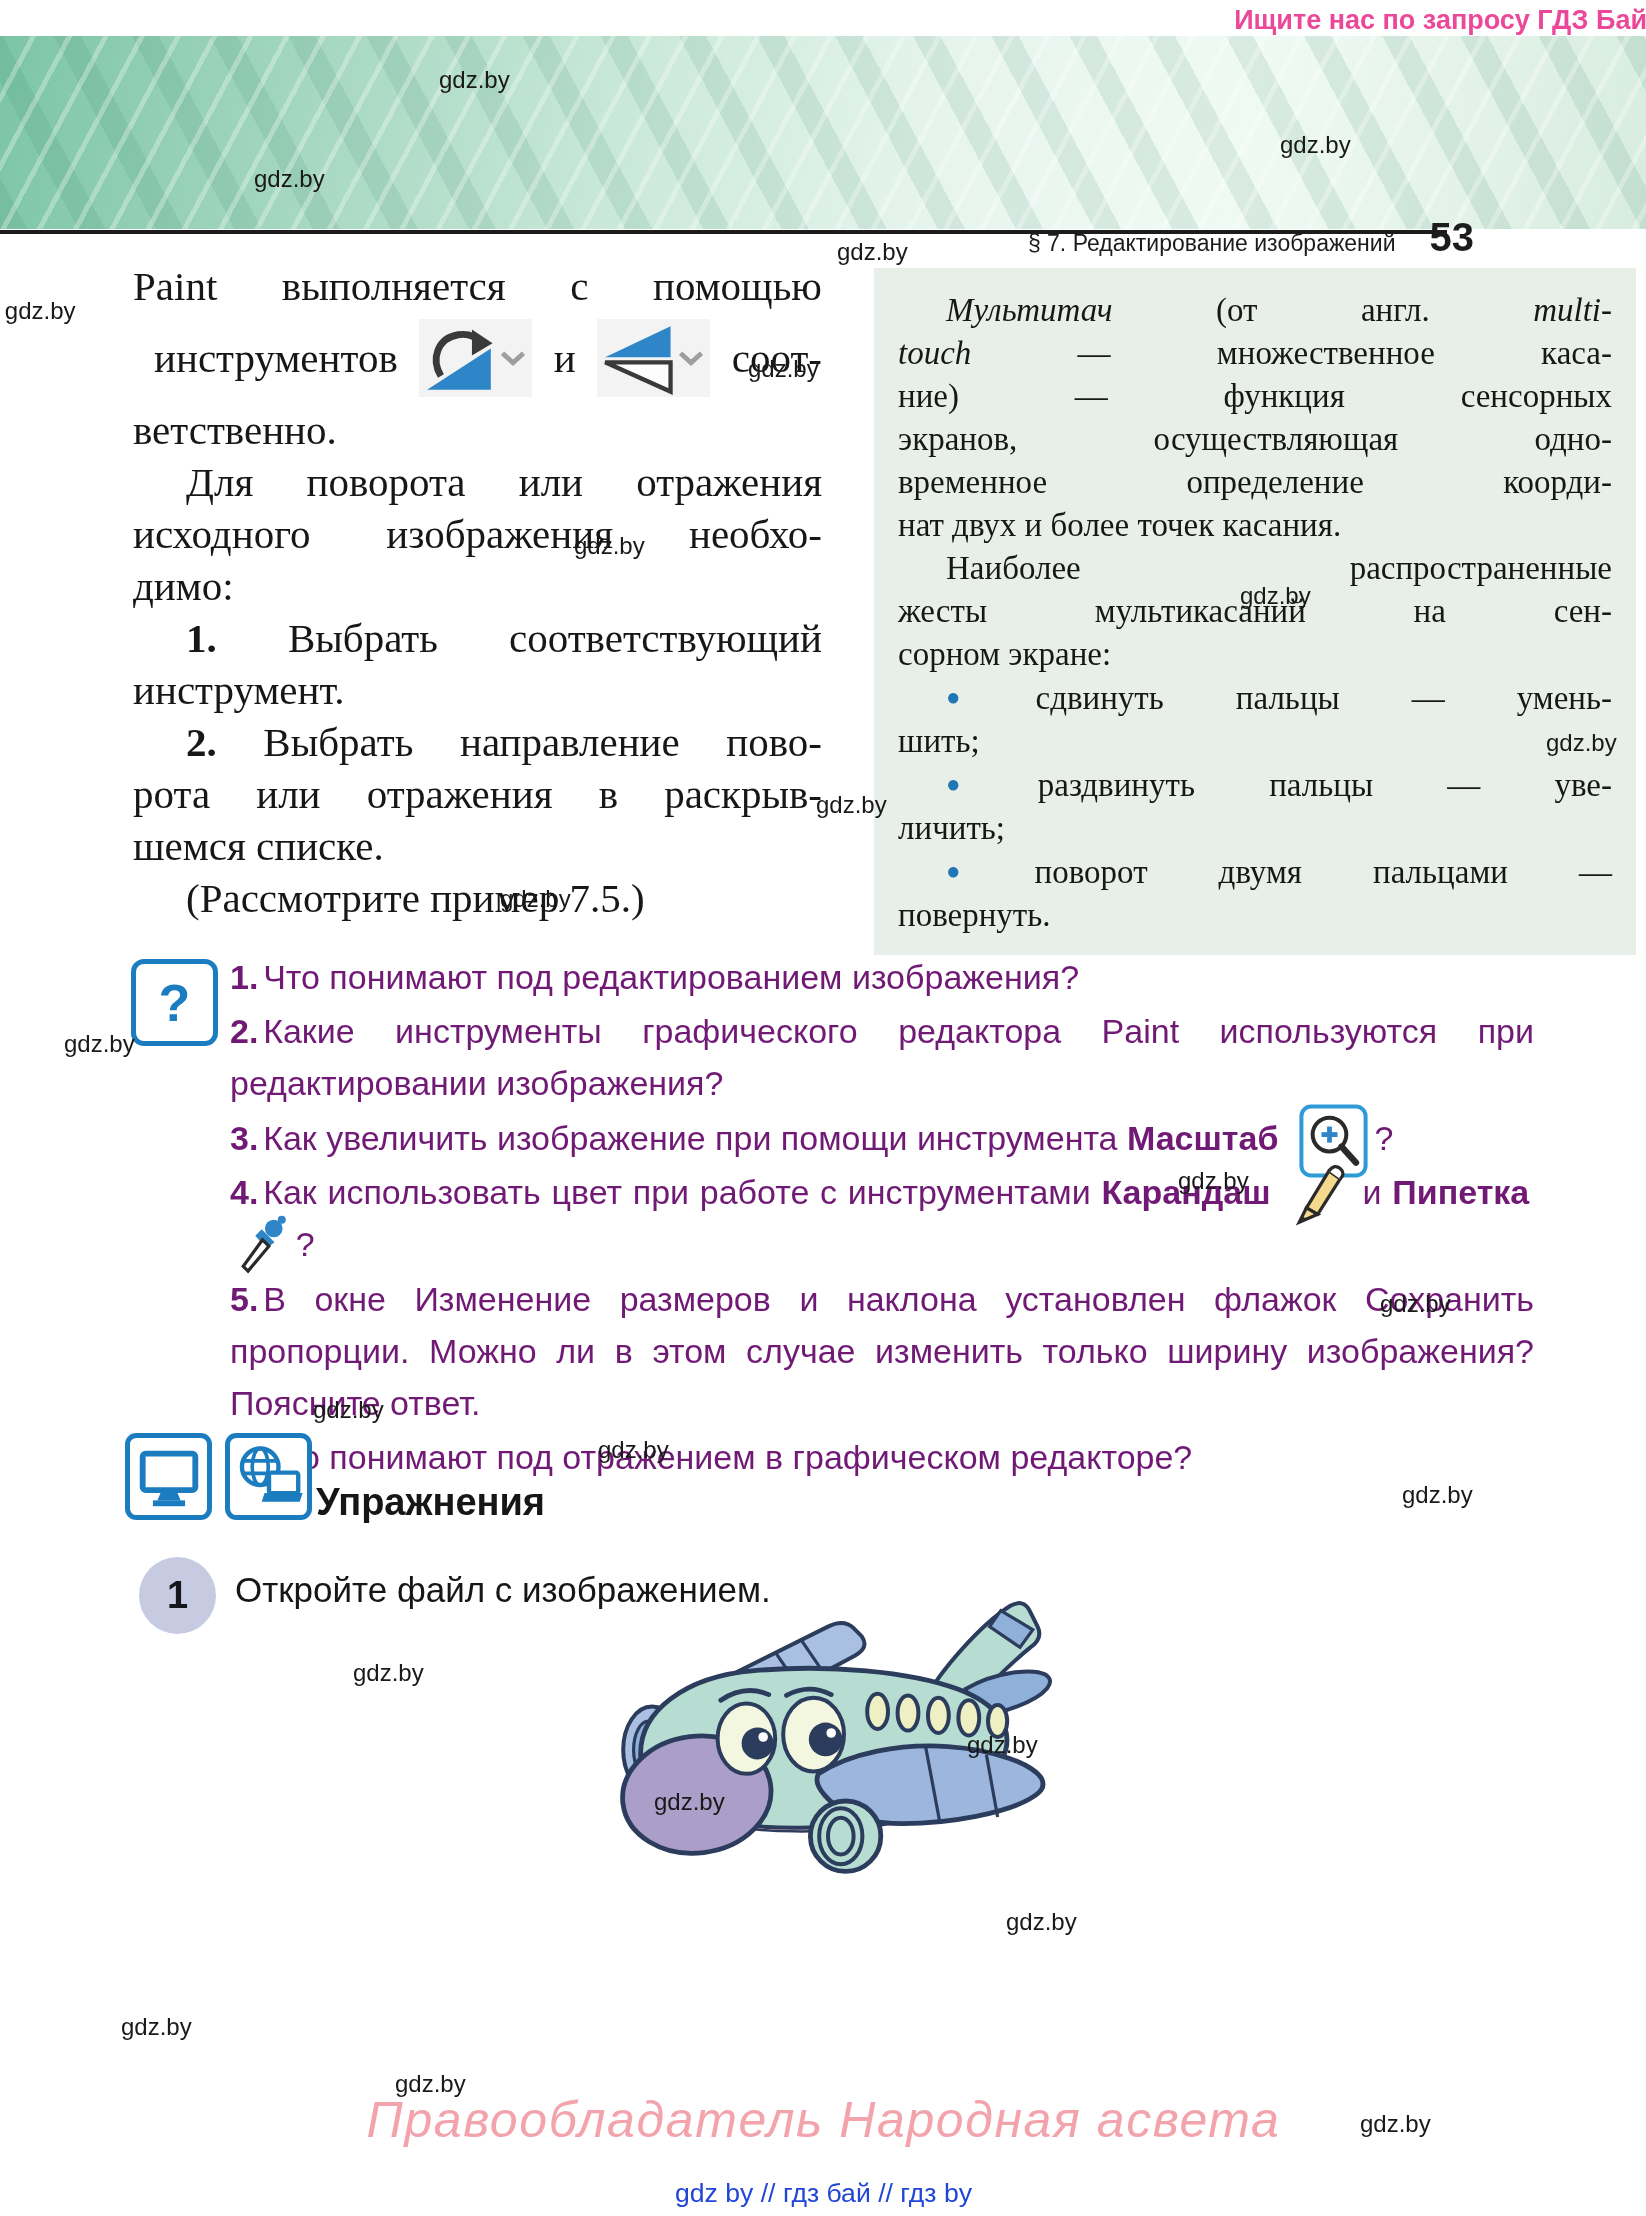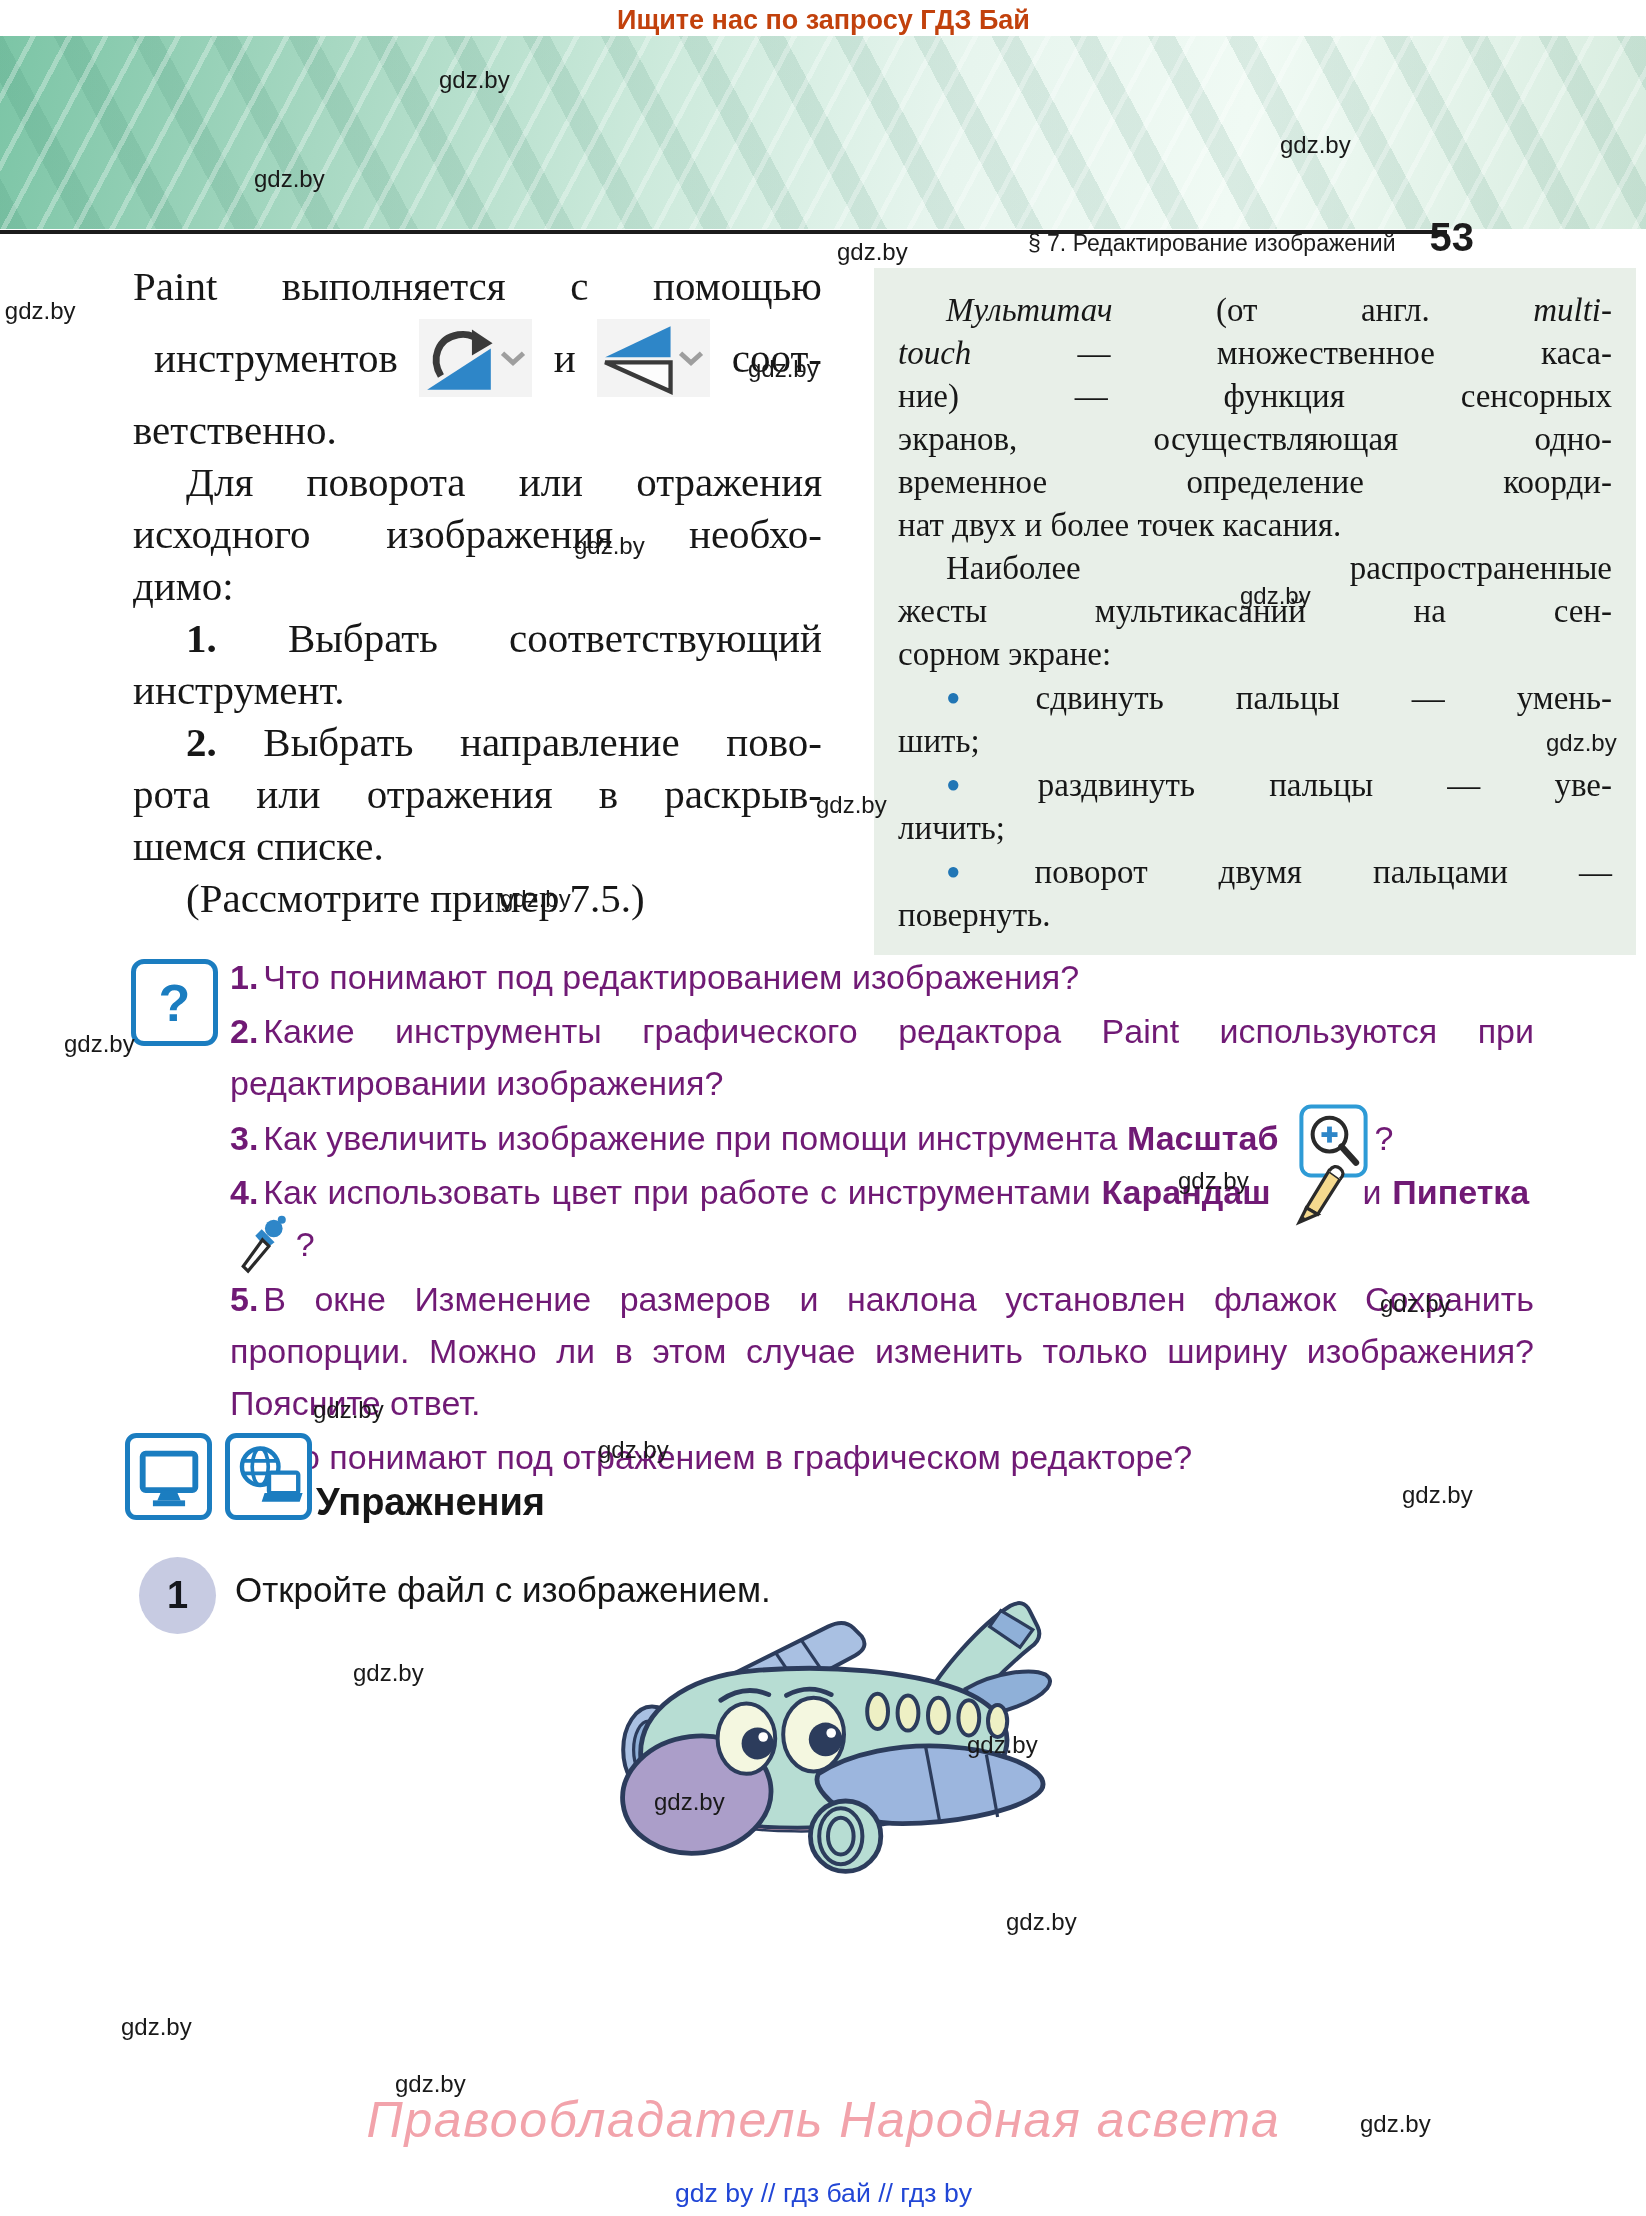--- a/index.html
+++ b/index.html
@@ -1,20 +1,20 @@
 <!DOCTYPE html>
 <html style="font-size:13px"><head>
 <meta charset="utf-8">
 <style>
   html,body{margin:0;padding:0;background:#888;}
   #page{position:relative;width:1647px;height:2216px;background:#ffffff;overflow:hidden;
         font-family:"Liberation Sans",sans-serif;color:#141414;}
   
-  .promo{position:absolute;top:4.8px;left:0;width:100%;text-align:center;
-         font-size:27px;color:#c2410c;font-weight:bold;}
+  .promo{position:absolute;top:4.8px;left:0;width:100%;text-align:right;
+         font-size:27px;color:#ec4899;font-weight:bold;}
   
   .banner{position:absolute;top:36px;left:0;width:1647px;height:193px;
     background:
       repeating-linear-gradient(118deg, rgba(255,255,255,0) 0 27px, rgba(255,255,255,.30) 27px 32px),
       repeating-linear-gradient(62deg, rgba(47,126,98,.12) 0 24px, rgba(47,126,98,0) 24px 69px),
       linear-gradient(100deg,#7cc5a6 0%,#a7d8c2 20%,#cdeadc 40%,#e7f5ee 58%,#f0faf4 75%,#d7ecdf 100%);}
   .banner-title{position:absolute;top:179px;right:173px;display:flex;align-items:baseline;gap:34px;}
   .banner-title .sec{font-size:23px;color:#1c1c1c;}
   .banner-title .pg{font-size:40px;font-weight:bold;color:#1c1c1c;}
   .rule{position:absolute;top:230px;left:0;width:1447px;height:4px;background:#1c1c1c;}

